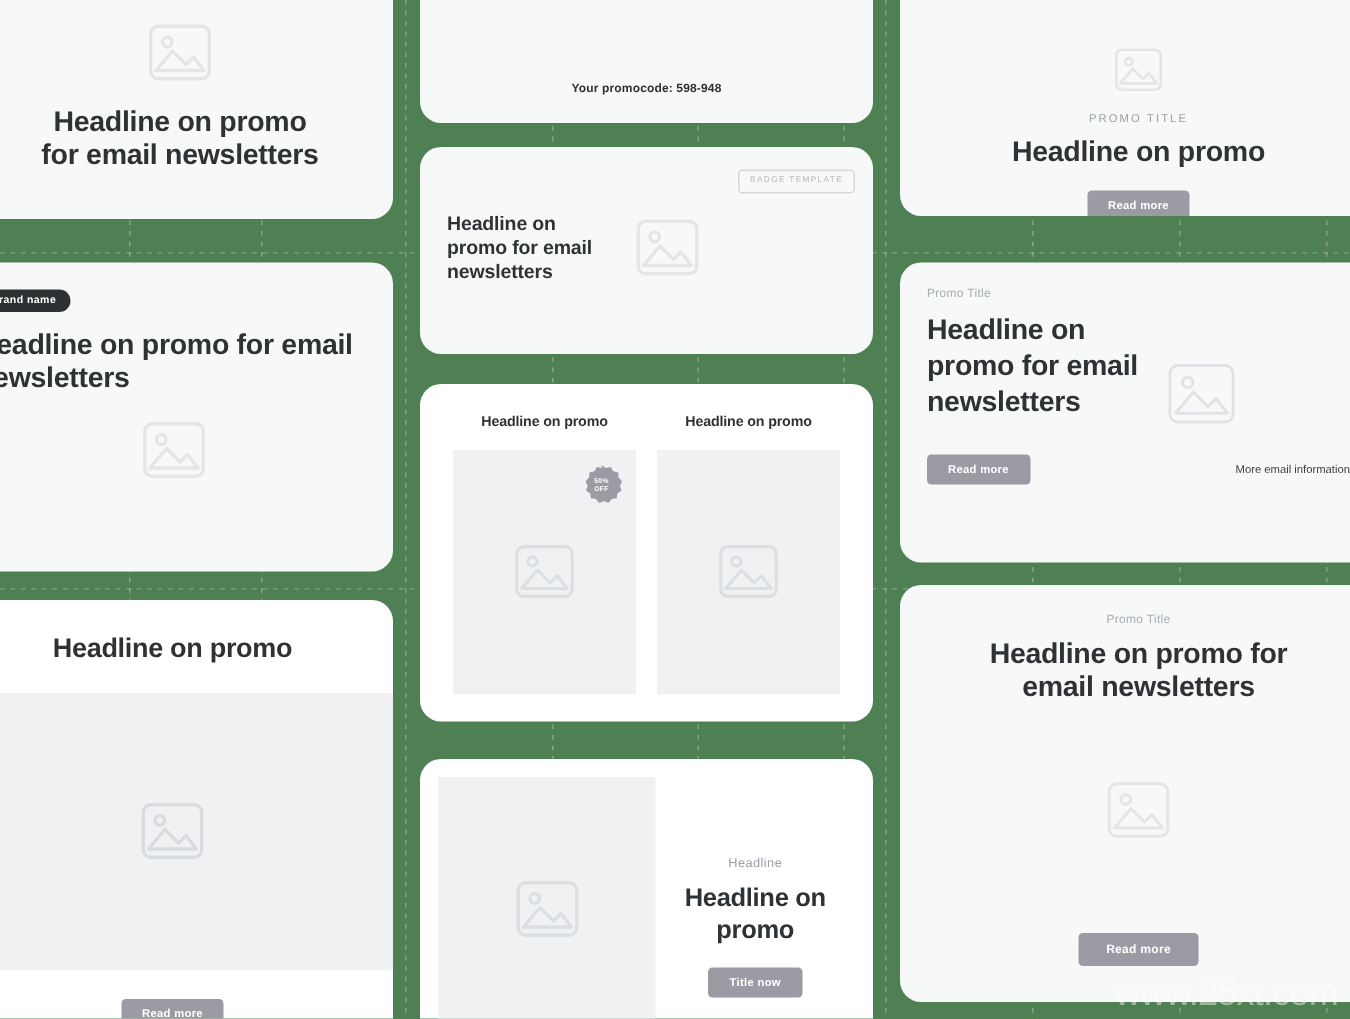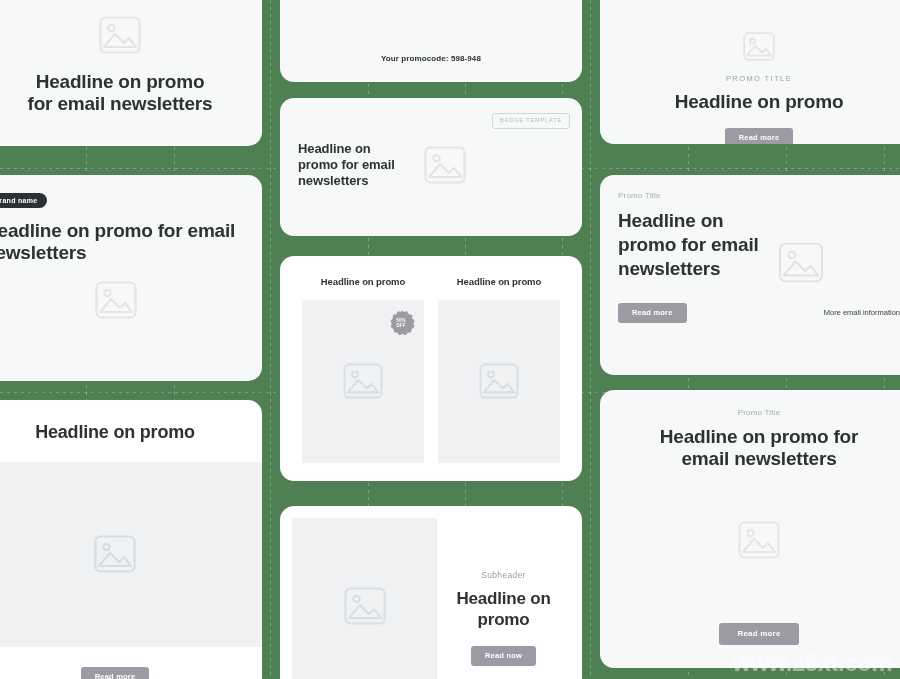--- a/index.html
+++ b/index.html
@@ -70,21 +70,21 @@
   }
   .starburst .sbtxt{
     position:absolute;inset:0;display:flex;flex-direction:column;
     align-items:center;justify-content:center;
     color:#fff;font-size:4.5px;font-weight:700;line-height:1.15;letter-spacing:.2px;
   }
   .photo-box{background:#f0f1f3;display:flex;align-items:center;justify-content:center;}
 
   .watermark{
     position:absolute;right:8px;bottom:2px;z-index:5;
-    font-size:24px;font-weight:700;letter-spacing:-.5px;
+    font-size:24px;font-weight:400;letter-spacing:-.5px;
     color:rgba(255,255,255,.45);pointer-events:none;
     font-family:"Liberation Sans", sans-serif;
   }
 </style>
 </head>
 <body>
 
 <div class="guides">
   <div class="guide" style="left:86px"></div>
   <div class="guide" style="left:174px"></div>
@@ -208,24 +208,24 @@
     <div class="photo-box" style="width:145px;height:100%;">
       <span class="imgph">
         <svg width="42" height="38" viewBox="0 0 42 38">
           <rect x="1.5" y="1.5" width="39" height="35" rx="5" fill="none" stroke="#dcdfe2" stroke-width="2.2"></rect>
           <circle cx="12.5" cy="12" r="3.2" fill="none" stroke="#dcdfe2" stroke-width="2.2"></circle>
           <path d="M5 31 L16 18 L25 27 L30 22 L37 31 Z" fill="none" stroke="#dcdfe2" stroke-width="2.2" stroke-linejoin="round"></path>
         </svg>
       </span>
     </div>
     <div style="flex:1;display:flex;flex-direction:column;align-items:center;justify-content:flex-start;padding-top:52px;">
-      <div class="subhead">Subheader</div>
+      <div class="subhead">Headline</div>
       <div class="h-md" style="text-align:center;padding-top:9px;line-height:1.22;">Headline on promo</div>
       <div style="padding-top:14px;">
-        <span class="btn">Read now</span>
+        <span class="btn">Title now</span>
       </div>
     </div>
   </div>
 </div>
 
 <div class="card" style="left:600px;top:-44px;width:318px;height:188px;">
   <div style="display:flex;justify-content:center;padding-top:76px;">
     <span class="imgph">
       <svg width="32" height="29" viewBox="0 0 42 38">
         <rect x="1.5" y="1.5" width="39" height="35" rx="5" fill="none" stroke="#e3e5e7" stroke-width="2.4"></rect>

